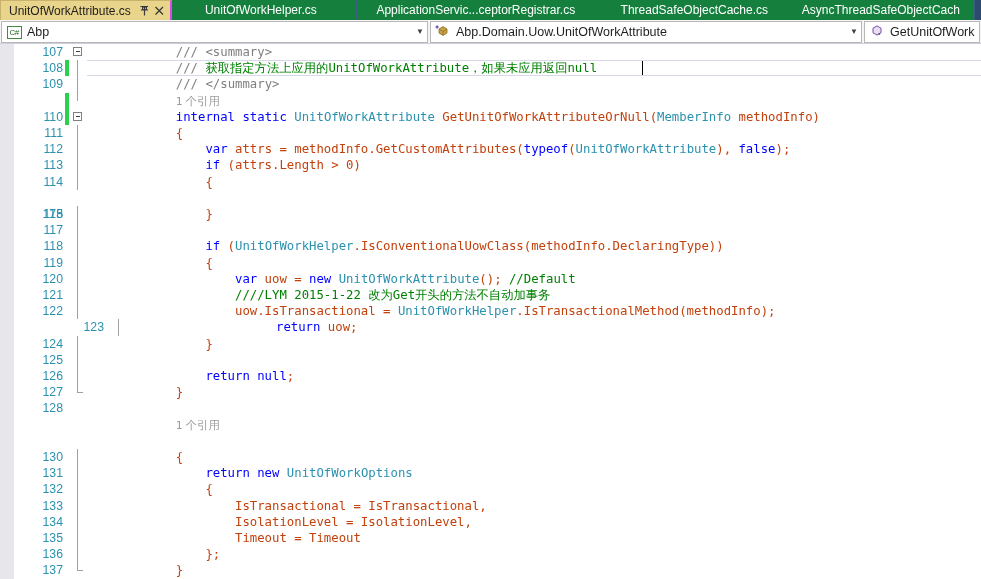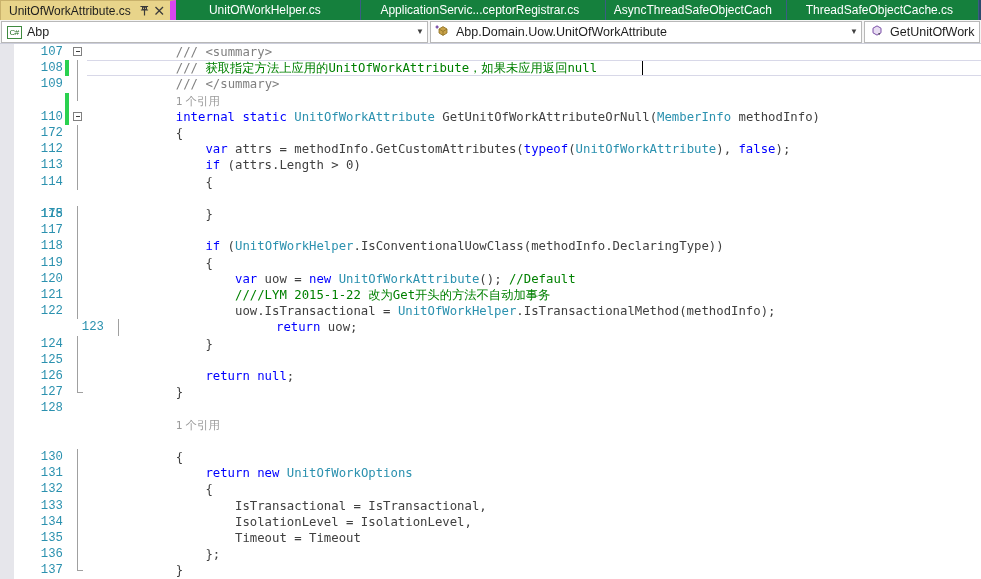--- a/index.html
+++ b/index.html
@@ -38,21 +38,21 @@
     background: #15803d;
     border-right: 1px solid #3b5d84;
     justify-content: center;
   }
   .tab.active {
     background: #e8d48a;
     color: #1e1e1e;
     padding-right: 3px;
     border-top: 1px solid #c9b26c;
     border-left: 1px solid #c9b26c;
-    border-right: 6px solid #d946ef;
+    border-right: 2px solid #d946ef;
   }
   .tab .label { padding-right: 6px; }
   .tab-icon {
     width: 15px;
     height: 16px;
     position: relative;
     flex: 0 0 auto;
     cursor: pointer;
   }
   .tab-icon svg { display:block; }
@@ -147,21 +147,21 @@
     white-space: pre;
     font-family: "DejaVu Sans Mono", "Liberation Mono", monospace;
     font-size: 12.3px;
   }
   .ln {
     position: absolute;
     left: 0;
     width: 48px;
     text-align: right;
     color: #2b91af;
-    font-family: Liberation Mono, monospace;
+    font-family: Liberation Sans, sans-serif;
     font-size: 12.3px;
     user-select: none;
   }
   .changebar {
     position: absolute;
     left: 50px;
     top: 0;
     width: 4px;
     height: 16.2px;
     background: #2ad14f;
@@ -218,21 +218,21 @@
     font-family: "DejaVu Sans Mono", monospace;
     font-size: 11px;
   }
 
   
   .kw   { color: #0000ff; }
   .typ  { color: #2b91af; }
   .cmt  { color: #008000; }
   .doc  { color: #808080; }
   .doctxt { color: #008000; }
-  .pln  { color: #404040; }
+  .pln  { color: #c2410c; }
 
   
   #current-line-box {
     position: absolute;
     left: 72px;
     right: 0;
     height: 16.2px;
     border-top: 1px solid #d8d8e8;
     border-bottom: 1px solid #d8d8e8;
     box-sizing: border-box;
@@ -263,25 +263,25 @@
           <path d="M3.5 4 L11 11.5 M11 4 L3.5 11.5" stroke="#3a3a3a" stroke-width="1.3"></path>
         </svg>
       </span>
     </div>
     <div class="tab inactive" style="flex: 0 0 185px;">
       <span class="label">UnitOfWorkHelper.cs</span>
     </div>
     <div class="tab inactive" style="flex: 0 0 245px;">
       <span class="label">ApplicationServic...ceptorRegistrar.cs</span>
     </div>
+    <div class="tab inactive" style="flex: 0 0 192px;">
+      <span class="label">ThreadSafeObjectCache.cs</span>
+    </div>
     <div class="tab inactive" style="flex: 0 0 170px;">
       <span class="label">AsyncThreadSafeObjectCach</span>
-    </div>
-    <div class="tab inactive" style="flex: 0 0 192px;">
-      <span class="label">ThreadSafeObjectCache.cs</span>
     </div>
   </div>
 
 <div id="nav-bar">
 
   <div class="nav-combo" id="combo-namespace">
     <span class="combo-icon">
       <span class="cs-icon">C#</span>
     </span>
     <span class="combo-text">Abp</span>
@@ -316,21 +316,21 @@
 <div id="editor">
   <div id="breakpoint-margin"></div>
   <div id="code-area">
       <div class="line" style="top: 0px; position: absolute; left: 0px; right: 0px;"><span class="ln">107</span><span class="collapse-box"></span><span class="code" style="left: 160.8px;"><span class="doc">/// </span><span class="doc">&lt;summary&gt;</span></span></div>
       <div id="current-line-box" style="top: 16.2px;"></div>
       <div id="caret" style="left: 627px; top: 17.2px;"></div>
       <div class="line" style="top: 16.2px; position: absolute; left: 0px; right: 0px;"><span class="ln">108</span><span class="changebar"></span><span class="outline-rail"></span><span class="code" style="left: 160.8px;"><span class="doc">/// </span><span class="doctxt">获取指定方法上应用的UnitOfWorkAttribute，如果未应用返回null</span></span></div>
       <div class="line" style="top: 32.4px; position: absolute; left: 0px; right: 0px;"><span class="ln">109</span><span class="outline-rail"></span><span class="code" style="left: 160.8px;"><span class="doc">/// </span><span class="doc">&lt;/summary&gt;</span></span></div>
       <div class="line" style="top: 48.6px; position: absolute; left: 0px; right: 0px;"><span class="ln"></span><span class="changebar"></span><span class="outline-rail end"></span><span class="code" style="left: 160.8px;"><span class="codelens"><span class="num">1</span> 个引用</span></span></div>
       <div class="line" style="top: 64.8px; position: absolute; left: 0px; right: 0px;"><span class="ln">110</span><span class="changebar"></span><span class="collapse-box"></span><span class="code" style="left: 160.8px;"><span class="kw">internal</span><span class="pln"> </span><span class="kw">static</span><span class="pln"> </span><span class="typ">UnitOfWorkAttribute</span><span class="pln"> GetUnitOfWorkAttributeOrNull(</span><span class="typ">MemberInfo</span><span class="pln"> methodInfo)</span></span></div>
-      <div class="line" style="top: 81px; position: absolute; left: 0px; right: 0px;"><span class="ln">172</span><span class="outline-rail"></span><span class="code" style="left: 160.8px;"><span class="pln">{</span></span></div>
+      <div class="line" style="top: 81px; position: absolute; left: 0px; right: 0px;"><span class="ln">111</span><span class="outline-rail"></span><span class="code" style="left: 160.8px;"><span class="pln">{</span></span></div>
       <div class="line" style="top: 97.2px; position: absolute; left: 0px; right: 0px;"><span class="ln">112</span><span class="outline-rail"></span><span class="code" style="left: 190.4px;"><span class="kw">var</span><span class="pln"> attrs = methodInfo.GetCustomAttributes(</span><span class="kw">typeof</span><span class="pln">(</span><span class="typ">UnitOfWorkAttribute</span><span class="pln">), </span><span class="kw">false</span><span class="pln">);</span></span></div>
       <div class="line" style="top: 113.4px; position: absolute; left: 0px; right: 0px;"><span class="ln">113</span><span class="outline-rail"></span><span class="code" style="left: 190.4px;"><span class="kw">if</span><span class="pln"> (attrs.Length &gt; 0)</span></span></div>
       <div class="line" style="top: 129.6px; position: absolute; left: 0px; right: 0px;"><span class="ln">114</span><span class="outline-rail"></span><span class="code" style="left: 190.4px;"><span class="pln">{</span></span></div>
       <div class="line" style="top: 162px; position: absolute; left: 0px; right: 0px;"><span class="ln">115</span><span class="outline-rail"></span></div>
       <div class="line" style="top: 162px; position: absolute; left: 0px; right: 0px;"><span class="ln">178</span><span class="outline-rail"></span><span class="code" style="left: 190.4px;"><span class="pln">}</span></span></div>
       <div class="line" style="top: 178.2px; position: absolute; left: 0px; right: 0px;"><span class="ln">117</span><span class="outline-rail"></span><span class="code" style="left: 72px;"></span></div>
       <div class="line" style="top: 194.4px; position: absolute; left: 0px; right: 0px;"><span class="ln">118</span><span class="outline-rail"></span><span class="code" style="left: 190.4px;"><span class="kw">if</span><span class="pln"> (</span><span class="typ">UnitOfWorkHelper</span><span class="pln">.IsConventionalUowClass(methodInfo.DeclaringType))</span></span></div>
       <div class="line" style="top: 210.6px; position: absolute; left: 0px; right: 0px;"><span class="ln">119</span><span class="outline-rail"></span><span class="code" style="left: 190.4px;"><span class="pln">{</span></span></div>
       <div class="line" style="top: 226.8px; position: absolute; left: 0px; right: 0px;"><span class="ln">120</span><span class="outline-rail"></span><span class="code" style="left: 220px;"><span class="kw">var</span><span class="pln"> uow = </span><span class="kw">new</span><span class="pln"> </span><span class="typ">UnitOfWorkAttribute</span><span class="pln">(); </span><span class="cmt">//Default</span></span></div>
       <div class="line" style="top: 243px; position: absolute; left: 0px; right: 0px;"><span class="ln">121</span><span class="outline-rail"></span><span class="code" style="left: 220px;"><span class="cmt">////LYM 2015-1-22 改为Get开头的方法不自动加事务</span></span></div>

